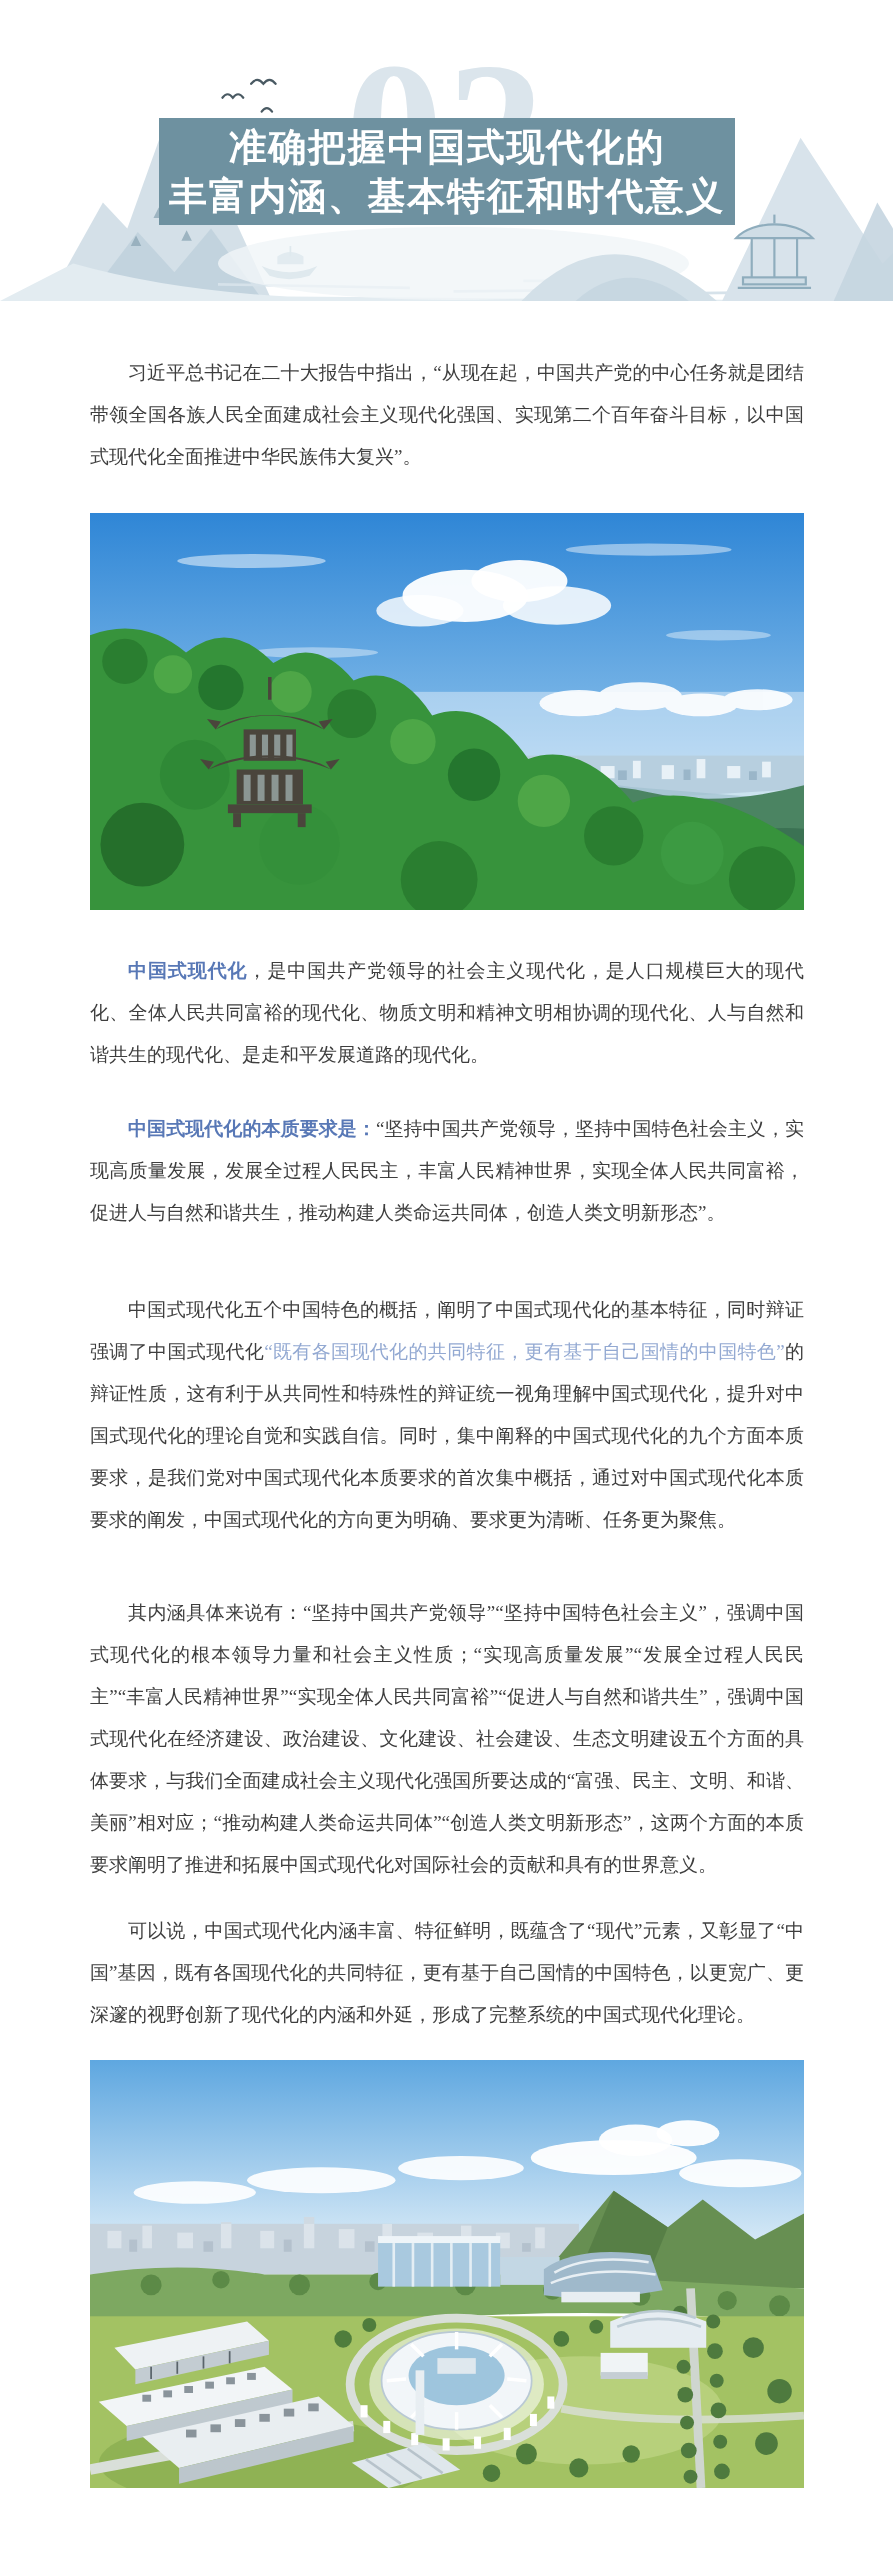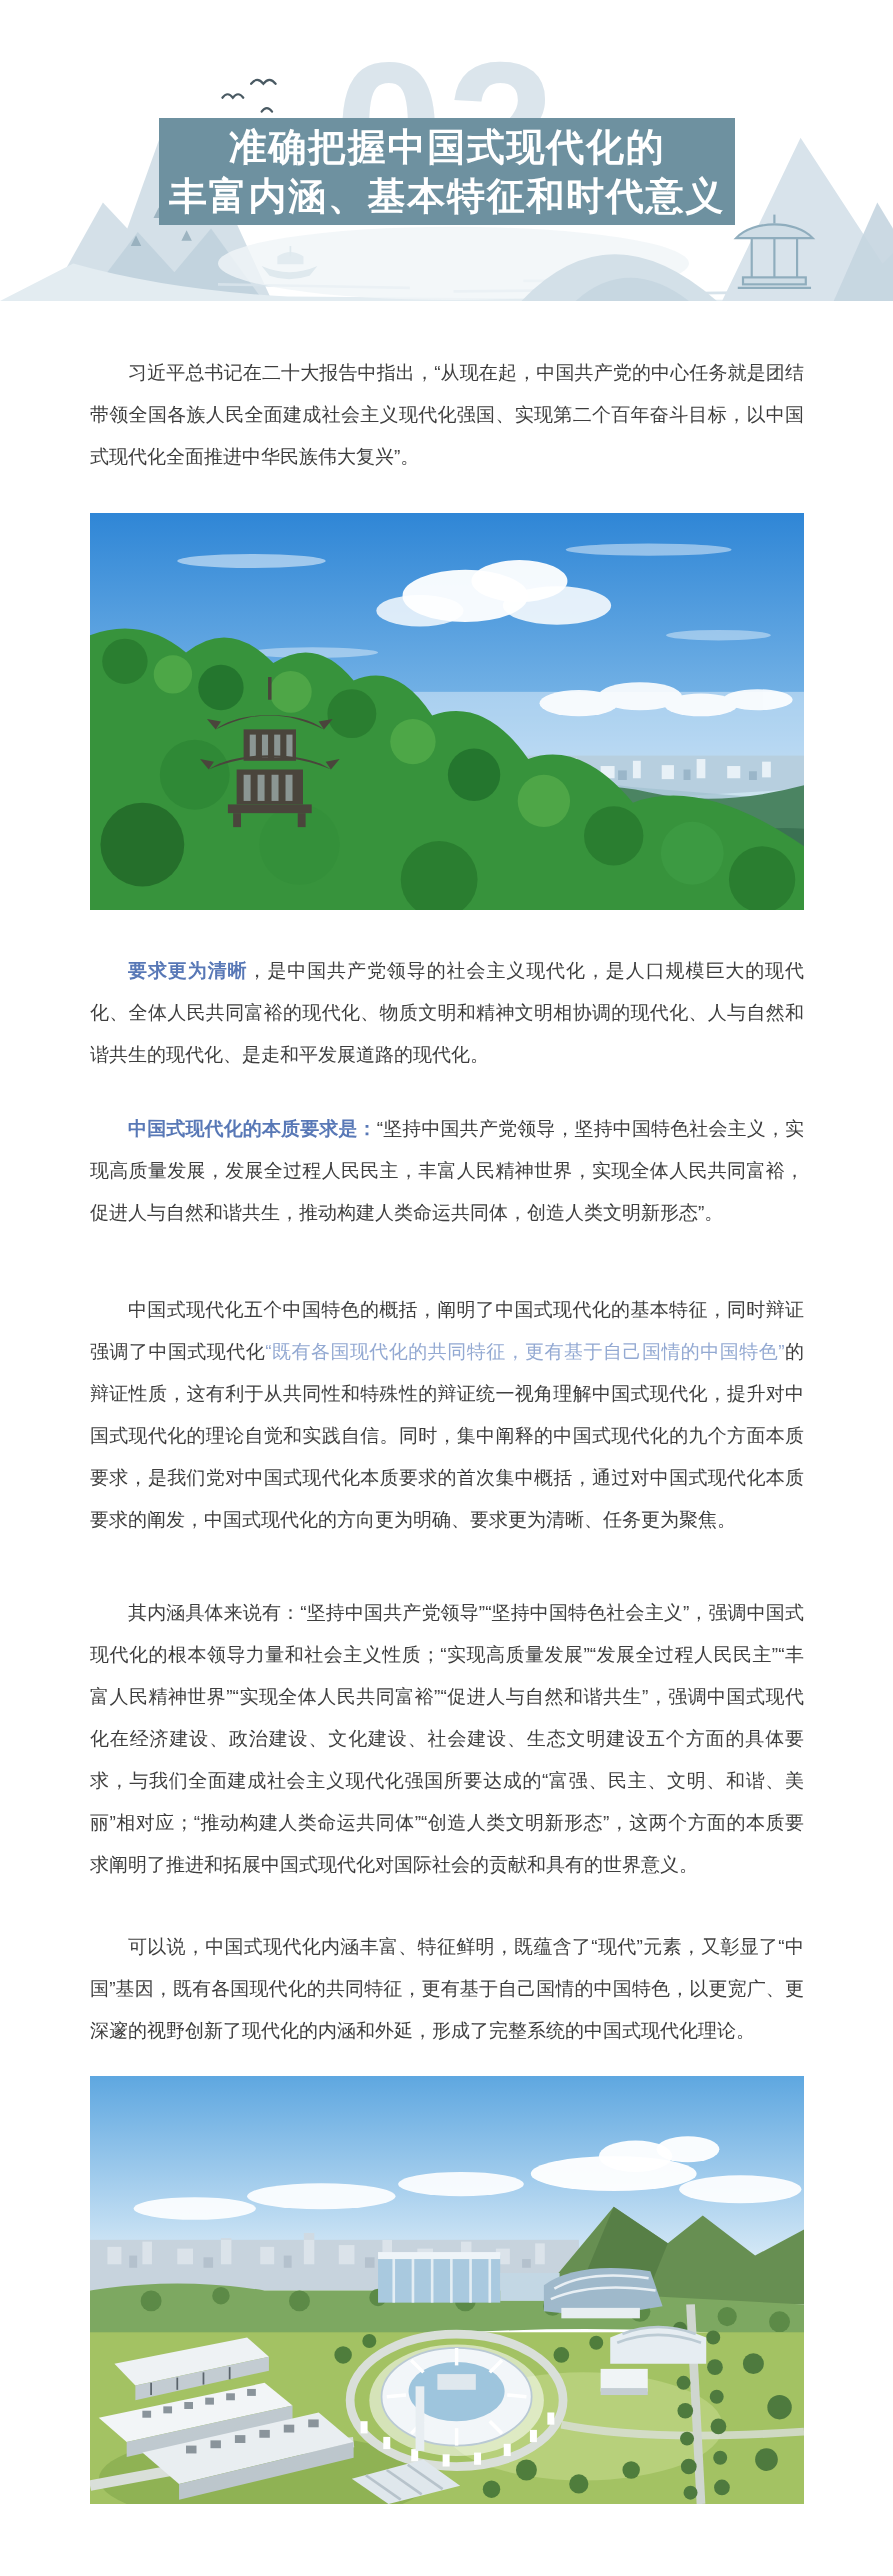--- a/index.html
+++ b/index.html
@@ -1,35 +1,35 @@
 <!DOCTYPE html>
 <html style="font-size:14px"><head>
 <meta charset="utf-8">
 <style>
   html,body{margin:0;padding:0;background:#ffffff;}
   body{font-family:"Liberation Sans","DejaVu Sans",sans-serif;}
-  .page{position:relative;width:893px;height:2576px;margin:0 auto;background:#ffffff;overflow:hidden;}
+  .page{position:relative;width:893px;height:2576px;margin:0 auto;background:#ffffff;overflow:hidden;font-family:Liberation Serif, serif;}
 
   
   .header{position:relative;width:893px;height:301px;overflow:hidden;}
   .watermark-clip{position:absolute;top:0;left:0;width:893px;height:229px;overflow:hidden;z-index:1;}
   .watermark{position:absolute;top:33px;left:0;width:893px;text-align:center;
              font-size:195px;line-height:1;font-weight:800;color:#dbe5ec;letter-spacing:3.5px;}
   .header-art{position:absolute;top:0;left:0;z-index:2;}
   .banner{position:absolute;left:159px;top:118px;width:576px;height:107px;background:#6e91a0;z-index:3;
           display:flex;flex-direction:column;justify-content:center;align-items:center;}
   .banner-line{color:#ffffff;font-weight:bold;font-size:38px;line-height:49px;letter-spacing:1.7px;white-space:nowrap;}
 
   
   .content{width:714px;margin-left:90px;}
   .para{font-size:19px;line-height:42px;color:#3e3e3e;text-align:justify;text-indent:2em;margin:0;}
   .lead{color:#5878b6;font-weight:bold;}
   .hl{color:#93a9d2;}
   .photo{display:block;width:714px;}
-  .mt28{margin-top:24.4px}.mt32{margin-top:40px}.mt40{margin-top:35px}.mt44{margin-top:32px}
+  .mt28{margin-top:24.4px}.mt32{margin-top:24px}.mt40{margin-top:35px}.mt44{margin-top:32px}
   .mt46{margin-top:40px}.mt58{margin-top:51px}.mt60{margin-top:55px}
 </style>
 </head>
 <body>
 
 <div class="page">
 
   <header class="header">
     <div class="watermark-clip">
       <div class="watermark">02</div>
@@ -196,21 +196,21 @@
             <rect x="192" y="300" width="8" height="30"></rect>
             <rect x="208" y="300" width="8" height="30"></rect>
             <rect x="224" y="300" width="8" height="30"></rect>
           </g>
         <rect x="158" y="334" width="96" height="10"></rect>
         <rect x="164" y="344" width="9" height="16"></rect>
           <rect x="238" y="344" width="9" height="16"></rect>
       </g>
     </svg>
 
-    <p class="para mt46"><span class="lead">要求更为清晰</span><span>，是中国共产党领导的社会主义现代化，是人口规模巨大的现代化、全体人民共同富裕的现代化、物质文明和精神文明相协调的现代化、人与自然和谐共生的现代化、是走和平发展道路的现代化。</span></p>
+    <p class="para mt46"><span class="lead">中国式现代化</span><span>，是中国共产党领导的社会主义现代化，是人口规模巨大的现代化、全体人民共同富裕的现代化、物质文明和精神文明相协调的现代化、人与自然和谐共生的现代化、是走和平发展道路的现代化。</span></p>
 
     <p class="para mt44"><span class="lead">中国式现代化的本质要求是：</span><span>“坚持中国共产党领导，坚持中国特色社会主义，实现高质量发展，发展全过程人民民主，丰富人民精神世界，实现全体人民共同富裕，促进人与自然和谐共生，推动构建人类命运共同体，创造人类文明新形态”。</span></p>
 
 
     <p class="para mt60"><span>中国式现代化五个中国特色的概括，阐明了中国式现代化的基本特征，同时辩证强调了中国式现代化</span><span class="hl">“既有各国现代化的共同特征，更有基于自己国情的中国特色”</span><span>的辩证性质，这有利于从共同性和特殊性的辩证统一视角理解中国式现代化，提升对中国式现代化的理论自觉和实践自信。同时，集中阐释的中国式现代化的九个方面本质要求，是我们党对中国式现代化本质要求的首次集中概括，通过对中国式现代化本质要求的阐发，中国式现代化的方向更为明确、要求更为清晰、任务更为聚焦。</span></p>
 
     <p class="para mt58"><span>其内涵具体来说有：“坚持中国共产党领导”“坚持中国特色社会主义”，强调中国式现代化的根本领导力量和社会主义性质；“实现高质量发展”“发展全过程人民民主”“丰富人民精神世界”“实现全体人民共同富裕”“促进人与自然和谐共生”，强调中国式现代化在经济建设、政治建设、文化建设、社会建设、生态文明建设五个方面的具体要求，与我们全面建成社会主义现代化强国所要达成的“富强、民主、文明、和谐、美丽”相对应；“推动构建人类命运共同体”“创造人类文明新形态”，这两个方面的本质要求阐明了推进和拓展中国式现代化对国际社会的贡献和具有的世界意义。</span></p>
 
     <p class="para mt32"><span>可以说，中国式现代化内涵丰富、特征鲜明，既蕴含了“现代”元素，又彰显了“中国”基因，既有各国现代化的共同特征，更有基于自己国情的中国特色，以更宽广、更深邃的视野创新了现代化的内涵和外延，形成了完整系统的中国式现代化理论。</span></p>
 

